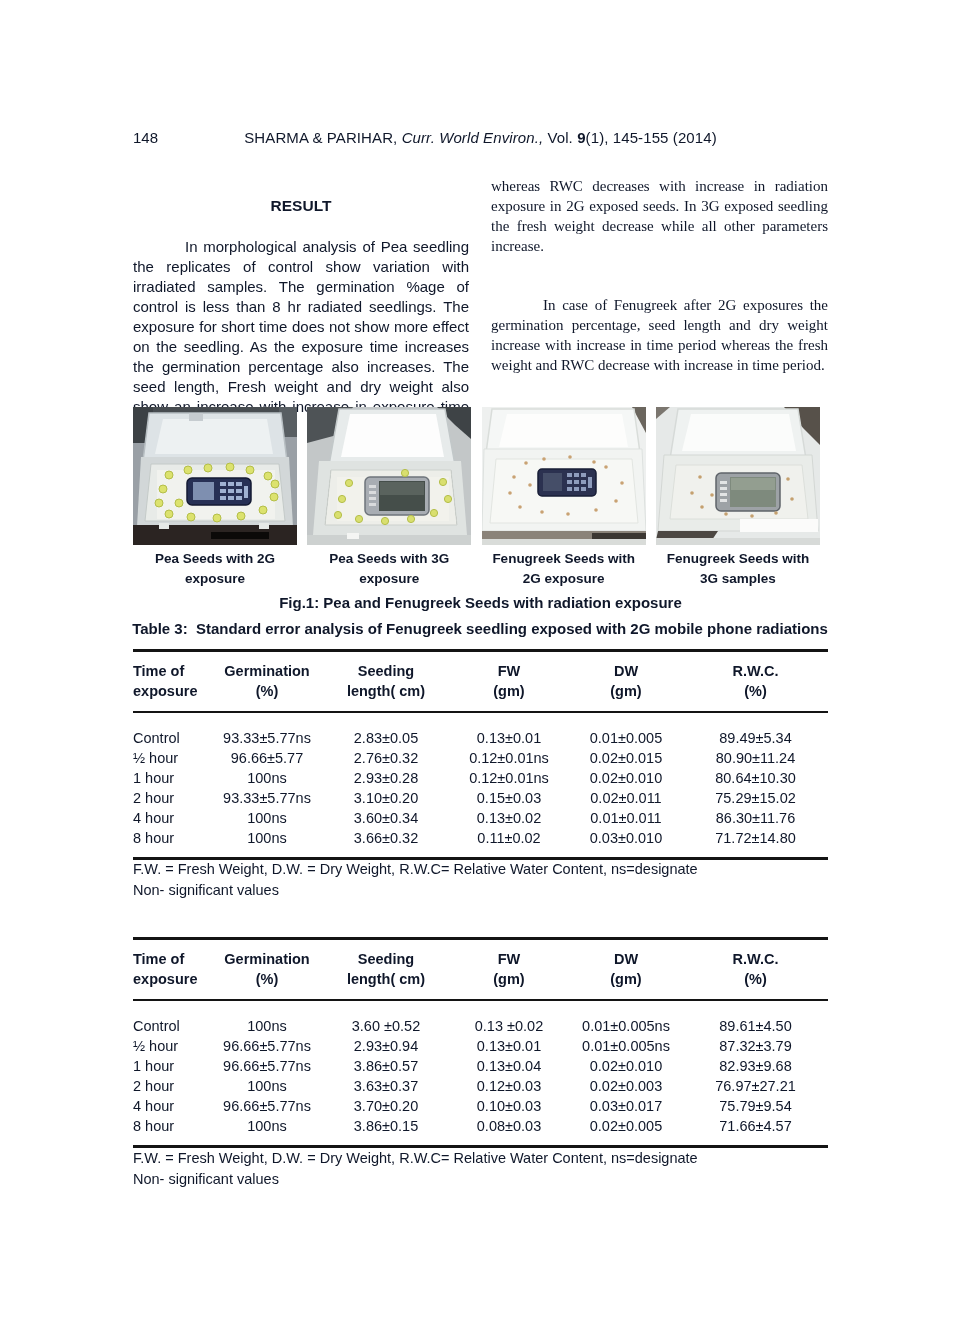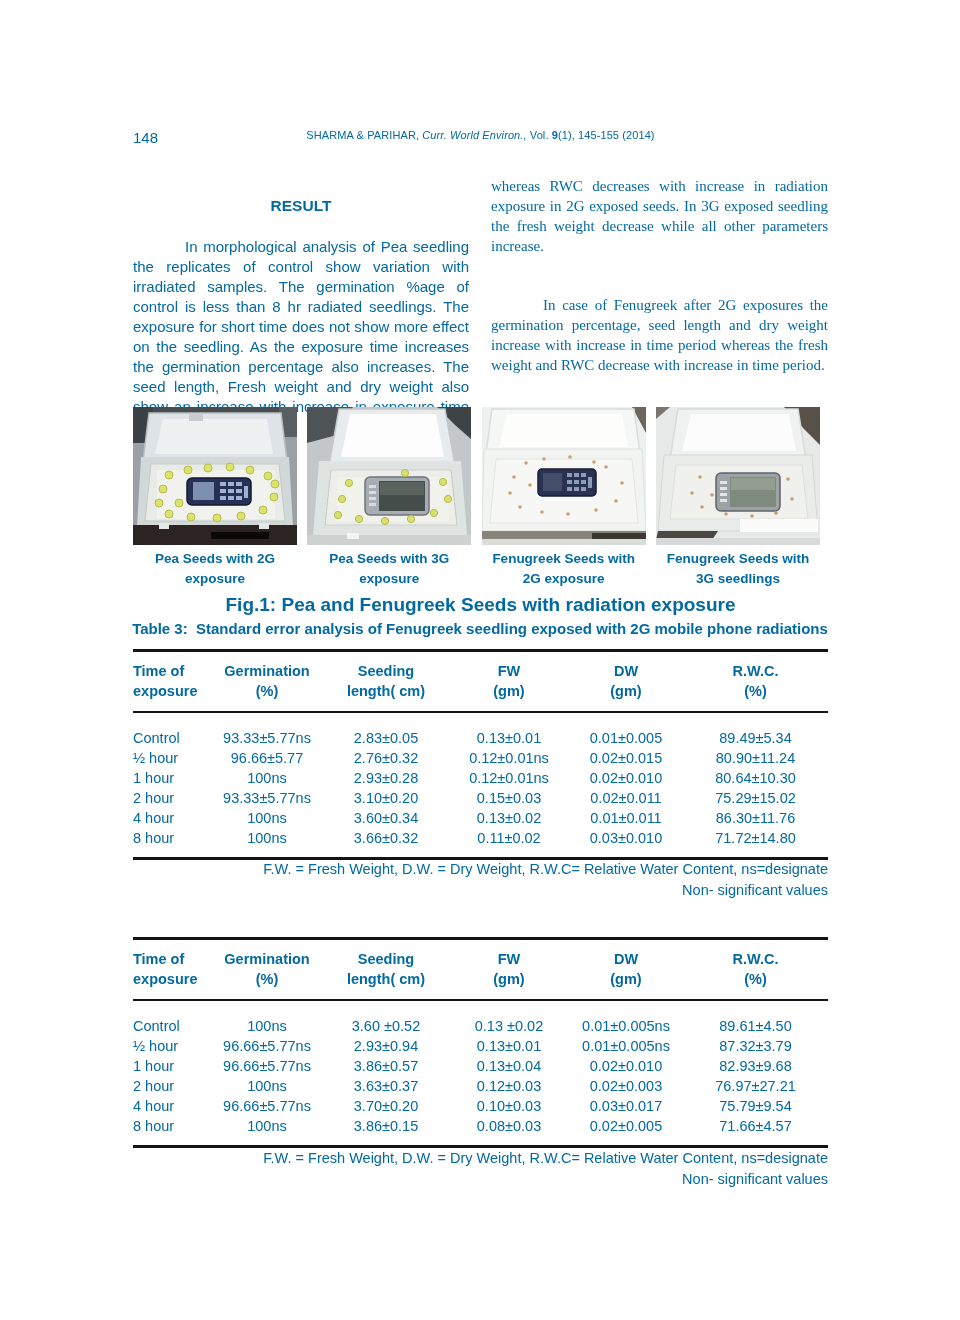--- a/index.html
+++ b/index.html
@@ -1,51 +1,51 @@
 <!DOCTYPE html>
 <html><head>
 <meta charset="utf-8">
 <style>
   * { margin:0; padding:0; box-sizing:border-box; }
   html,body { background:#ffffff; }
   .page {
     position:relative; width:960px; height:1320px; background:#ffffff;
-    font-family:"Liberation Sans", sans-serif; color:#0369a1; overflow:hidden;border-radius:12px;
+    font-family:"Liberation Sans", sans-serif; color:#0f172a; overflow:hidden;border-radius:12px;
   }
 
   
   .header { position:absolute; left:133px; top:129px; width:695px; height:18px; }
   .pagenum { position:absolute; left:0; top:0; font-size:15px; }
-  .citation { width:100%; text-align:center; font-size:11px; letter-spacing:0.1px; }
+  .citation { width:100%; text-align:center; font-size:15px; letter-spacing:0.1px; }
   .citation i { font-style:italic; }
   .citation b { font-weight:bold; }
 
   
   .columns { position:absolute; left:133px; top:176px; width:695px; display:flex; gap:22px; }
   .col-left  { width:336px; }
   .col-right { width:337px;font-family:Liberation Serif, serif; }
   .result-heading { text-align:center; font-weight:bold; font-size:15.5px; line-height:20px; margin-bottom:21px;margin-top:20px; }
   .para { font-size:15px; line-height:20px; text-align:justify; }
   .para.indent { text-indent:52px; }
   .para.second { margin-top:39px; }
 
   
   .figure-row { position:absolute; left:133px; top:407px; width:687px; display:flex; justify-content:space-between; }
   .photo { width:164px; height:138px; overflow:hidden; }
   .photo svg { display:block; }
 
   .caption-row { position:absolute; left:133px; top:549px; width:687px; display:flex; justify-content:space-between; }
   .photo-caption { width:164px; text-align:center; font-weight:bold; font-size:13.5px; line-height:20px; }
-  .fig-label { position:absolute; left:133px; top:594px; width:695px; text-align:center; font-weight:bold; font-size:19px; }
+  .fig-label { position:absolute; left:133px; top:594px; width:695px; text-align:center; font-weight:bold; font-size:15px; }
 
   
   .table-title { position:absolute; left:130px; width:700px; text-align:center; font-weight:bold; font-size:15px; white-space:pre-wrap; }
   .title-t3 { top:620px; }
   .title-t4 { top:907px; }
-  .note { position:absolute; left:133px; width:695px; font-size:14.5px; line-height:21px;text-align:right; }
+  .note { position:absolute; left:133px; width:695px; font-size:14.5px; line-height:21px; }
   .note-t3 { top:859px; }
   .note-t4 { top:1148px; }
 
   
   table.data-table { position:absolute; left:133px; width:695px; border-collapse:collapse;
     border-top:3px solid #141414; border-bottom:3px solid #141414; }
   .table-t3 { top:649px; }
   .table-t4 { top:937px; }
   .data-table th { font-weight:bold; font-size:14.5px; line-height:20px; padding:9px 0 10px;
     border-bottom:2px solid #141414; text-align:center; vertical-align:top; }
@@ -262,21 +262,21 @@
     <div class="photo-caption">
       <div>Pea Seeds with 3G</div>
       <div>exposure</div>
     </div>
     <div class="photo-caption">
       <div>Fenugreek Seeds with</div>
       <div>2G exposure</div>
     </div>
     <div class="photo-caption">
       <div>Fenugreek Seeds with</div>
-      <div>3G seedlings</div>
+      <div>3G samples</div>
     </div>
   </div>
 
   <div class="fig-label">Fig.1: Pea and Fenugreek Seeds with radiation exposure</div>
 
   <div class="table-title title-t3">Table 3:  Standard error analysis of Fenugreek seedling exposed with 2G mobile phone radiations</div>
   <table class="data-table table-t3">
     <colgroup>
         <col class="w1">
         <col class="w2">

